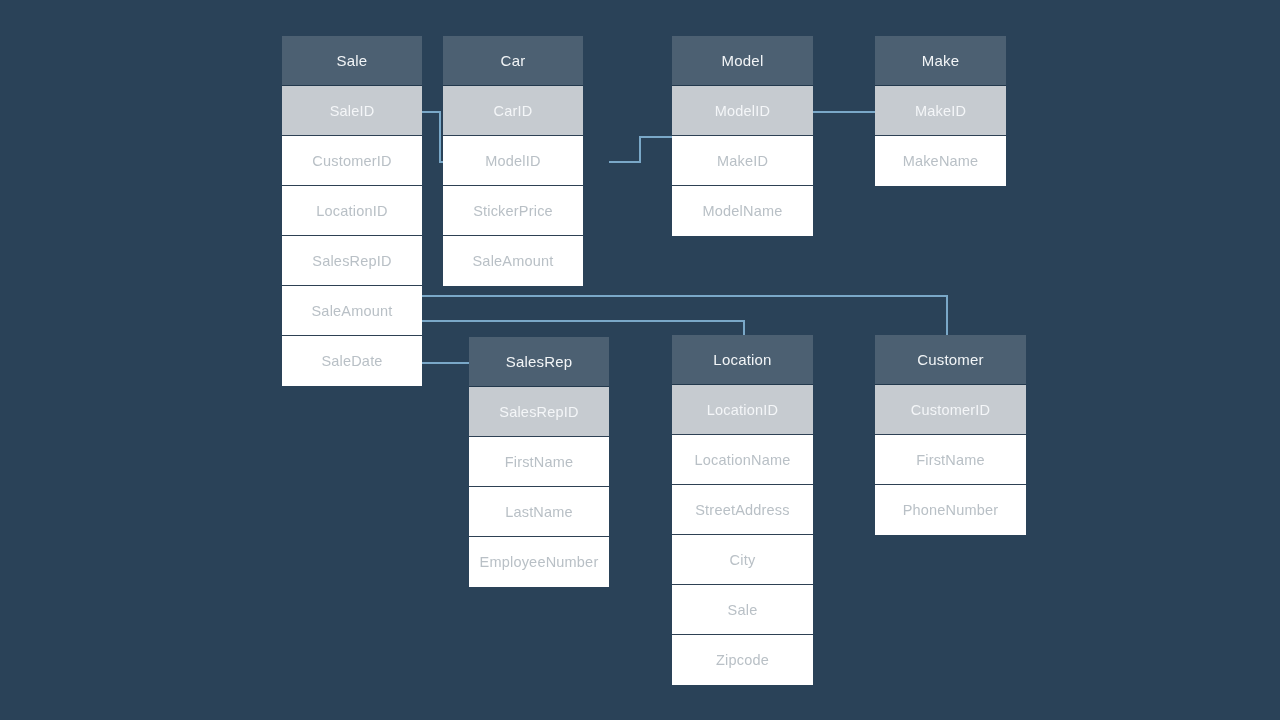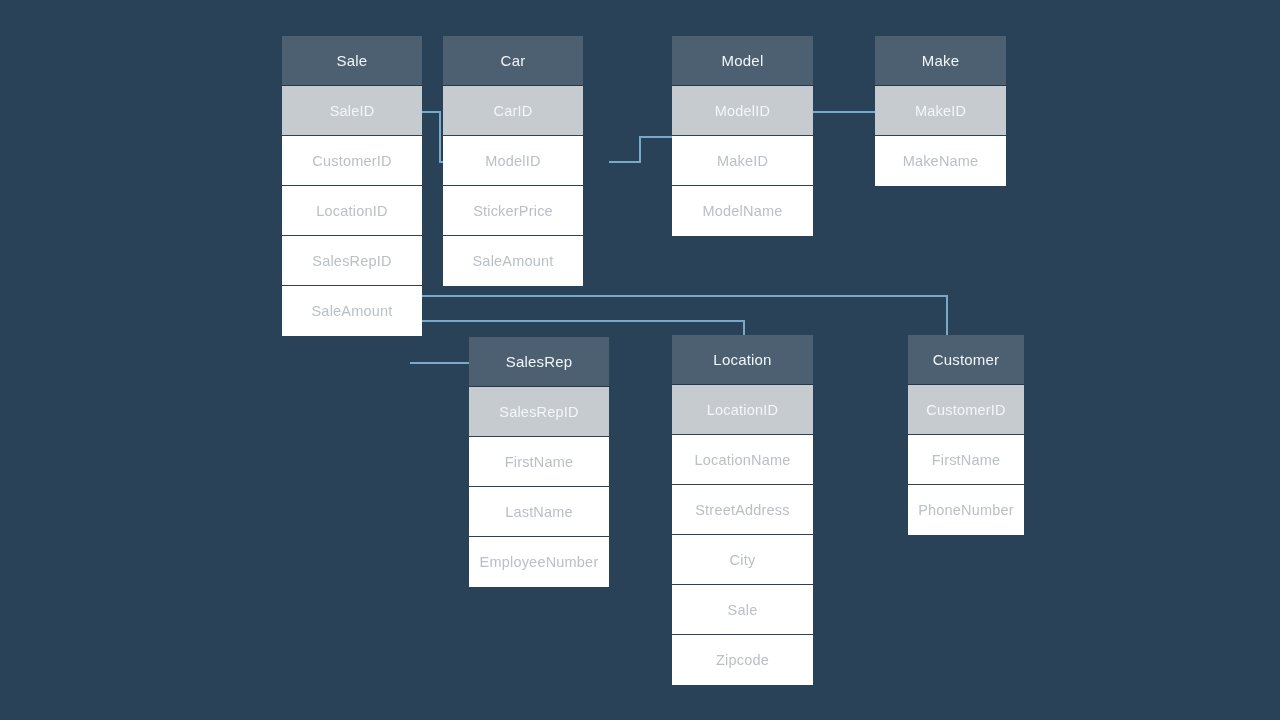--- a/index.html
+++ b/index.html
@@ -77,20 +77,21 @@
       </g>
   </svg>
   <div id="entity-layer">
       <div class="entity" style="left: 270px; top: 36px; width: 140px; margin-left: 12px;">
         <div class="entity-header">Sale</div>
         <div class="field pk">SaleID</div>
         <div class="field">CustomerID</div>
         <div class="field">LocationID</div>
         <div class="field">SalesRepID</div>
         <div class="field">SaleAmount</div>
+        <div class="field">SaleDate</div>
       </div>
       <div class="entity" style="left: 443px; top: 36px; width: 140px;">
         <div class="entity-header">Car</div>
         <div class="field pk">CarID</div>
         <div class="field">ModelID</div>
         <div class="field">StickerPrice</div>
         <div class="field">SaleAmount</div>
       </div>
       <div class="entity" style="left: 672px; top: 36px; width: 141px; text-align: right;">
         <div class="entity-header">Model</div>
@@ -112,20 +113,20 @@
       </div>
       <div class="entity" style="left: 672px; top: 335px; width: 141px;">
         <div class="entity-header">Location</div>
         <div class="field pk">LocationID</div>
         <div class="field">LocationName</div>
         <div class="field">StreetAddress</div>
         <div class="field">City</div>
         <div class="field">Sale</div>
         <div class="field">Zipcode</div>
       </div>
-      <div class="entity" style="left: 875px; top: 335px; width: 116px; margin-left: 33px;">
+      <div class="entity" style="left: 875px; top: 335px; width: 151px;">
         <div class="entity-header">Customer</div>
         <div class="field pk">CustomerID</div>
         <div class="field">FirstName</div>
         <div class="field">PhoneNumber</div>
       </div>
     </div>
 </div>
 
 </body></html>

